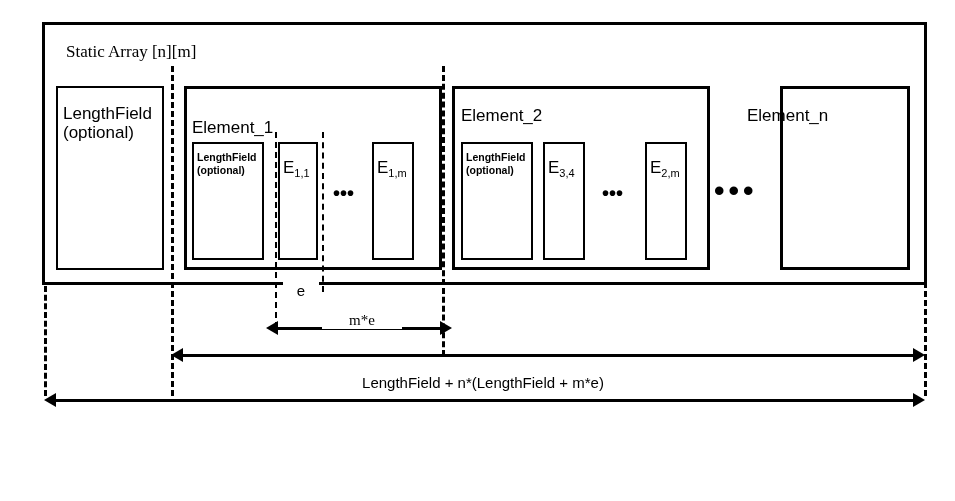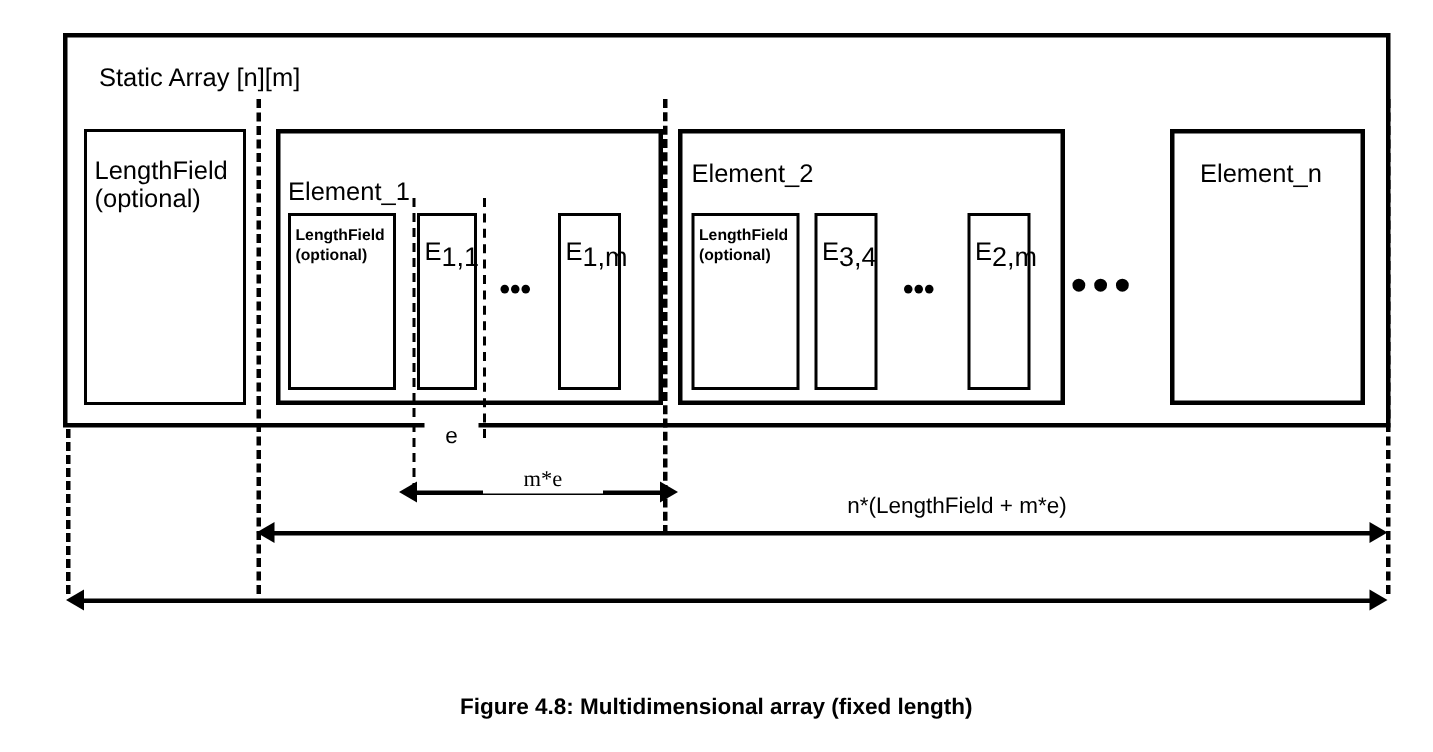--- a/index.html
+++ b/index.html
@@ -29,20 +29,21 @@
     border: 3px solid #000;
     box-sizing: border-box;
     background: #fff;
   }
   .outer-title {
     position: absolute;
     left: 66px;
     top: 42px;
     font-size: 17px;
     line-height: 20px;
+    font-family: Liberation Serif, serif;
   }
 
   
   .box {
     position: absolute;
     box-sizing: border-box;
     background: #fff;
     border: 2px solid #000;
   }
   .box.thick { border-width: 3px; }
@@ -57,21 +58,21 @@
     font-size: 10.5px;
     font-weight: bold;
     line-height: 13px;
   }
   .cell-label {
     position: absolute;
     font-size: 17px;
     line-height: 19px;
   }
   .sub {
-    font-size: 18px;
+    font-size: 11px;
     vertical-align: sub;
   }
 
   
   .vguide {
     position: absolute;
     width: 0;
     border-left: 3px dashed #000;
   }
   .vguide.thin {
@@ -164,40 +165,39 @@
   <div class="cell-label" style="left:548px; top:158px;"><span>E</span><span class="sub">3,4</span></div>
 
   <div class="dots" style="left:602px; top:183px; font-size:20px;">•••</div>
 
   <div class="box" style="left:645px; top:142px; width:42px; height:118px;"></div>
   <div class="cell-label" style="left:650px; top:158px;"><span>E</span><span class="sub">2,m</span></div>
 
   <div class="dots" style="left:714px; top:176px; font-size:30px; letter-spacing:4px;">•••</div>
 
   <div class="box thick" style="left:780px; top:86px; width:130px; height:184px;"></div>
-  <div class="box-label" style="left:800px; top:106px;">Element_n</div>
+  <div class="box-label" style="left:747px; top:106px;">Element_n</div>
 
   <div class="vguide" style="left:171px; top:66px; height:330px;"></div>
   <div class="vguide" style="left:442px; top:66px; height:290px;"></div>
   <div class="vguide thin" style="left:275px; top:132px; height:196px;"></div>
   <div class="vguide thin" style="left:322px; top:132px; height:160px;"></div>
   <div class="vguide" style="left:924px; top:66px; height:330px;"></div>
   <div class="vguide" style="left:44px; top:286px; height:110px;"></div>
 
   <div class="measure-label" style="left:283px; top:282px; width:30px;">e</div>
 
   <div class="arrow-line" style="left:277px; top:327px; width:164px;"></div>
   <div class="arrow-head left" style="left:266px; top:321px;"></div>
   <div class="arrow-head right" style="left:440px; top:321px;"></div>
   <div class="measure-label" style="left:322px; top:311px; width:74px;font-family:Liberation Serif, serif;">m*e</div>
 
   <div class="arrow-line" style="left:182px; top:354px; width:734px;"></div>
   <div class="arrow-head left" style="left:171px; top:348px;"></div>
   <div class="arrow-head right" style="left:913px; top:348px;"></div>
-  <div class="measure-label" style="left:480px; top:329px; width:310px;">n*(LengthField + m*e)</div>
 
   <div class="arrow-line" style="left:55px; top:399px; width:862px;"></div>
   <div class="arrow-head left" style="left:44px; top:393px;"></div>
   <div class="arrow-head right" style="left:913px; top:393px;"></div>
-
-  <div class="caption">Figure 4.8: Multidimensional array (fixed length)</div>
+  <div class="measure-label" style="left:295px; top:374px; width:370px;">LengthField + n*(LengthField + m*e)</div>
+
 
 </div>
 
 </body></html>

